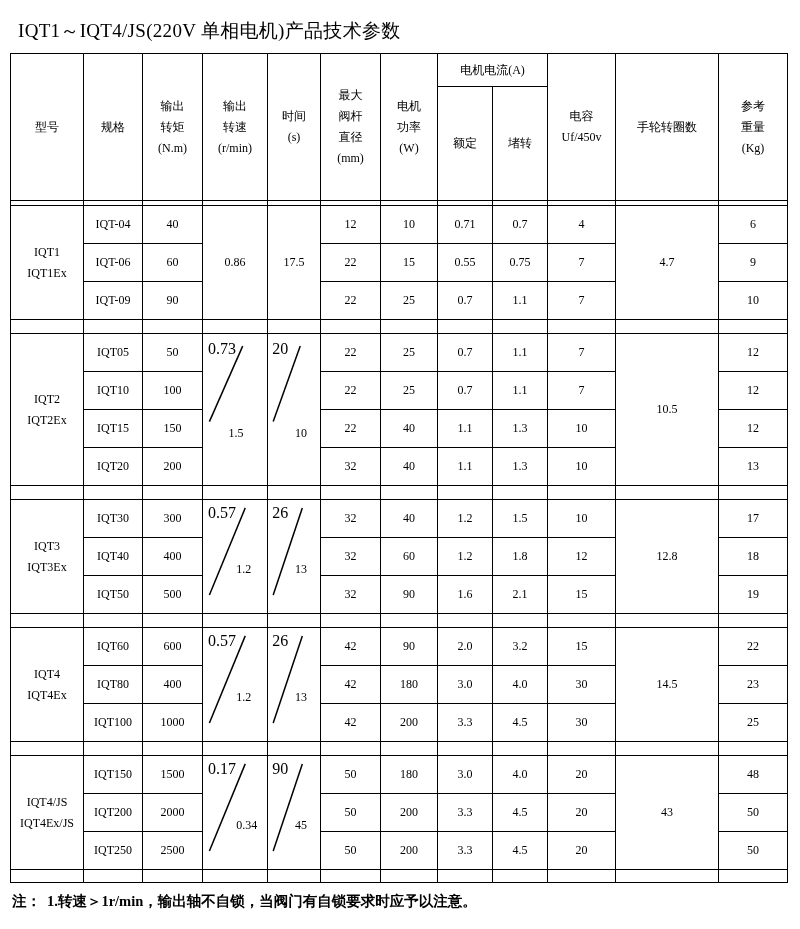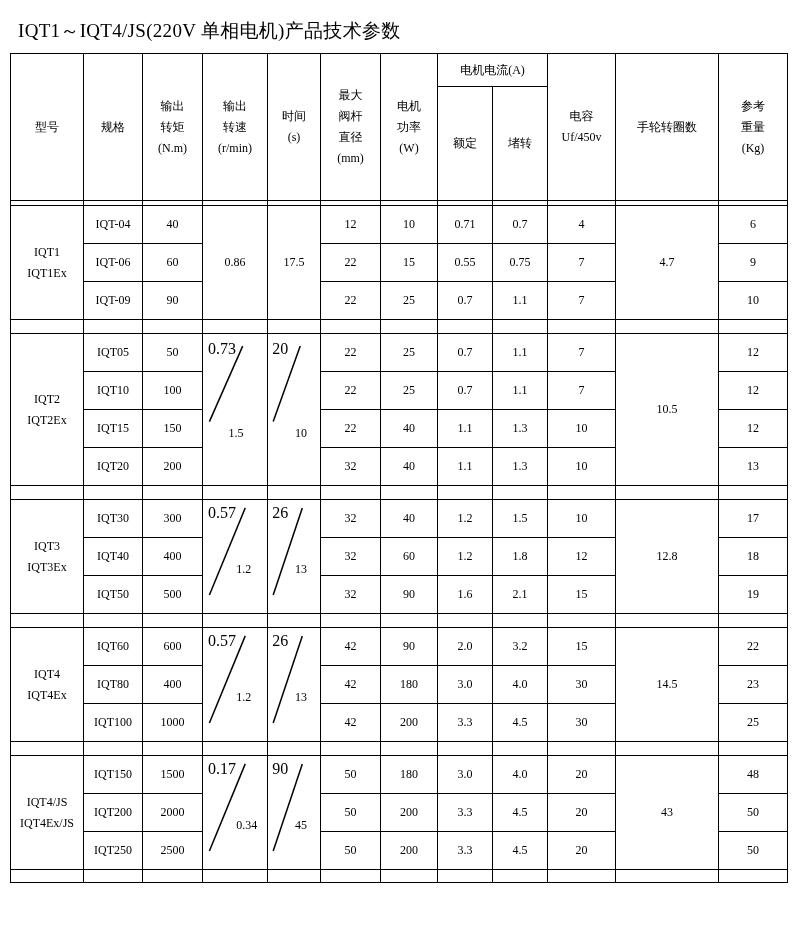--- a/index.html
+++ b/index.html
@@ -456,13 +456,14 @@
         <td></td>
         <td></td>
         <td></td>
         <td></td>
         <td></td>
   </tr>
 </tbody>
   </table>
 
 <div class="notes">
+  <span class="n1"><span class="prefix">注：</span><span>1.转速＞1r/min，输出轴不自锁，当阀门有自锁要求时应予以注意。</span></span>
 </div>
 
 </body></html>

